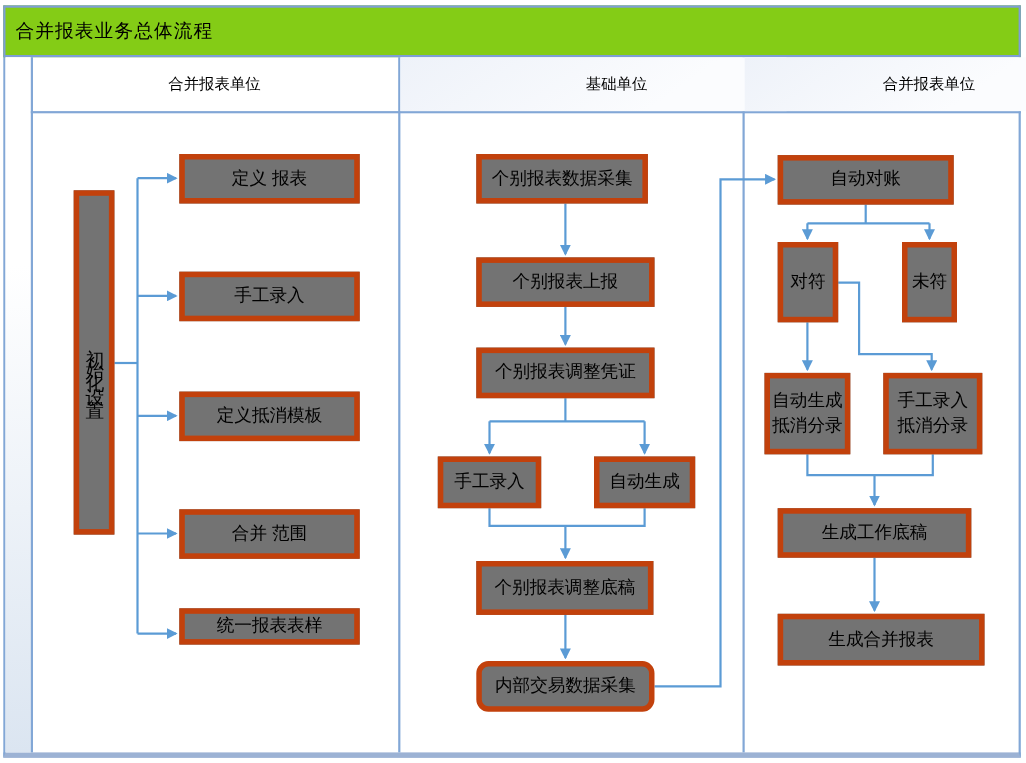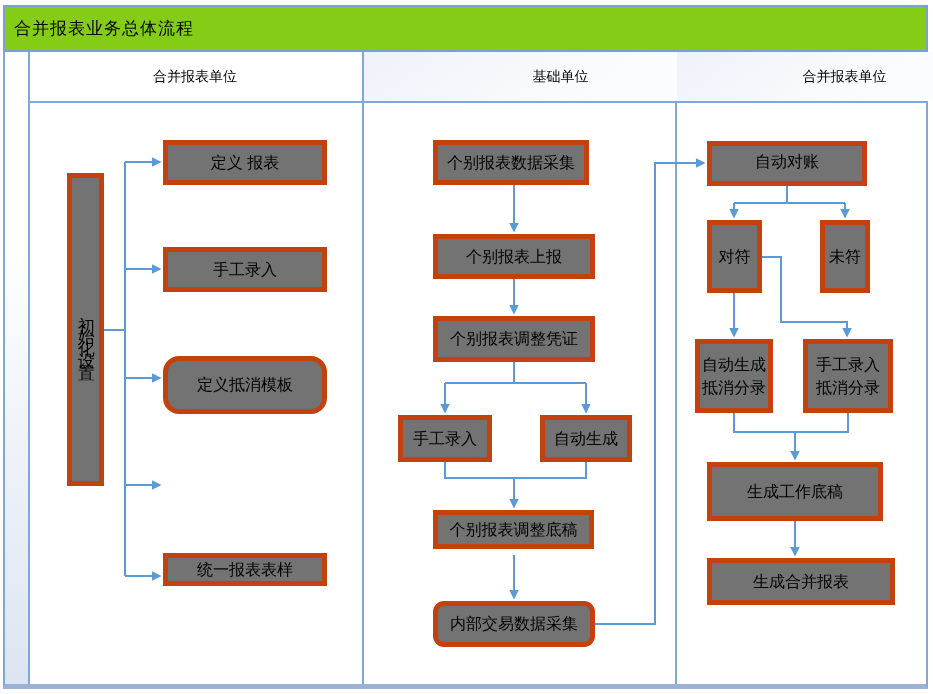--- a/index.html
+++ b/index.html
@@ -81,34 +81,35 @@
       <path d="M762,257 H781 V322 H847 V336" marker-end="url(#arr)"></path>
       <path d="M734,413 V432 H848 V413"></path>
       <path d="M795,432 V459" marker-end="url(#arr)"></path>
       <path d="M795,507 V555" marker-end="url(#arr)"></path>
     </g>
   </svg>
 
   <div class="node node-vertical" style="left:67px;top:173px;width:37px;height:313px;">初始化设置</div>
   <div class="node" style="left:163px;top:140px;width:164px;height:45px;">定义 报表</div>
   <div class="node" style="left:163px;top:247px;width:164px;height:45px;">手工录入</div>
-  <div class="node" style="left:163px;top:356px;width:164px;height:58px;border-radius:16px;">定义抵消模板</div>
+  <div class="node" style="left:163px;top:356px;width:164px;height:45px;">定义抵消模板</div>
+  <div class="node" style="left:163px;top:463px;width:164px;height:45px;">合并 范围</div>
   <div class="node" style="left:163px;top:553px;width:164px;height:33px;">统一报表表样</div>
 
   <div class="node" style="left:433px;top:140px;width:156px;height:45px;">个别报表数据采集</div>
   <div class="node" style="left:433px;top:234px;width:162px;height:45px;">个别报表上报</div>
   <div class="node" style="left:433px;top:316px;width:162px;height:46px;font-family:Liberation Serif, serif;">个别报表调整凭证</div>
   <div class="node" style="left:398px;top:415px;width:94px;height:47px;">手工录入</div>
   <div class="node" style="left:540px;top:415px;width:92px;height:47px;">自动生成</div>
-  <div class="node" style="left:433px;top:510px;width:161px;height:39px;">个别报表调整底稿</div>
+  <div class="node" style="left:433px;top:510px;width:161px;height:49px;">个别报表调整底稿</div>
   <div class="node" style="left:433px;top:601px;width:162px;height:46px;border-radius:11px;">内部交易数据采集</div>
 
   <div class="node" style="left:707px;top:141px;width:160px;height:45px;font-family:Liberation Mono, monospace;">自动对账</div>
   <div class="node" style="left:707px;top:220px;width:55px;height:73px;">对符</div>
   <div class="node" style="left:820px;top:220px;width:50px;height:73px;">未符</div>
   <div class="node" style="left:695px;top:339px;width:78px;height:74px;">自动生成
 抵消分录</div>
   <div class="node" style="left:803px;top:339px;width:90px;height:74px;">手工录入
 抵消分录</div>
-  <div class="node" style="left:707px;top:462px;width:176px;height:59px;">生成工作底稿</div>
+  <div class="node" style="left:707px;top:462px;width:176px;height:45px;">生成工作底稿</div>
   <div class="node" style="left:707px;top:558px;width:188px;height:47px;">生成合并报表</div>
 
 </div>
 
 </body></html>

